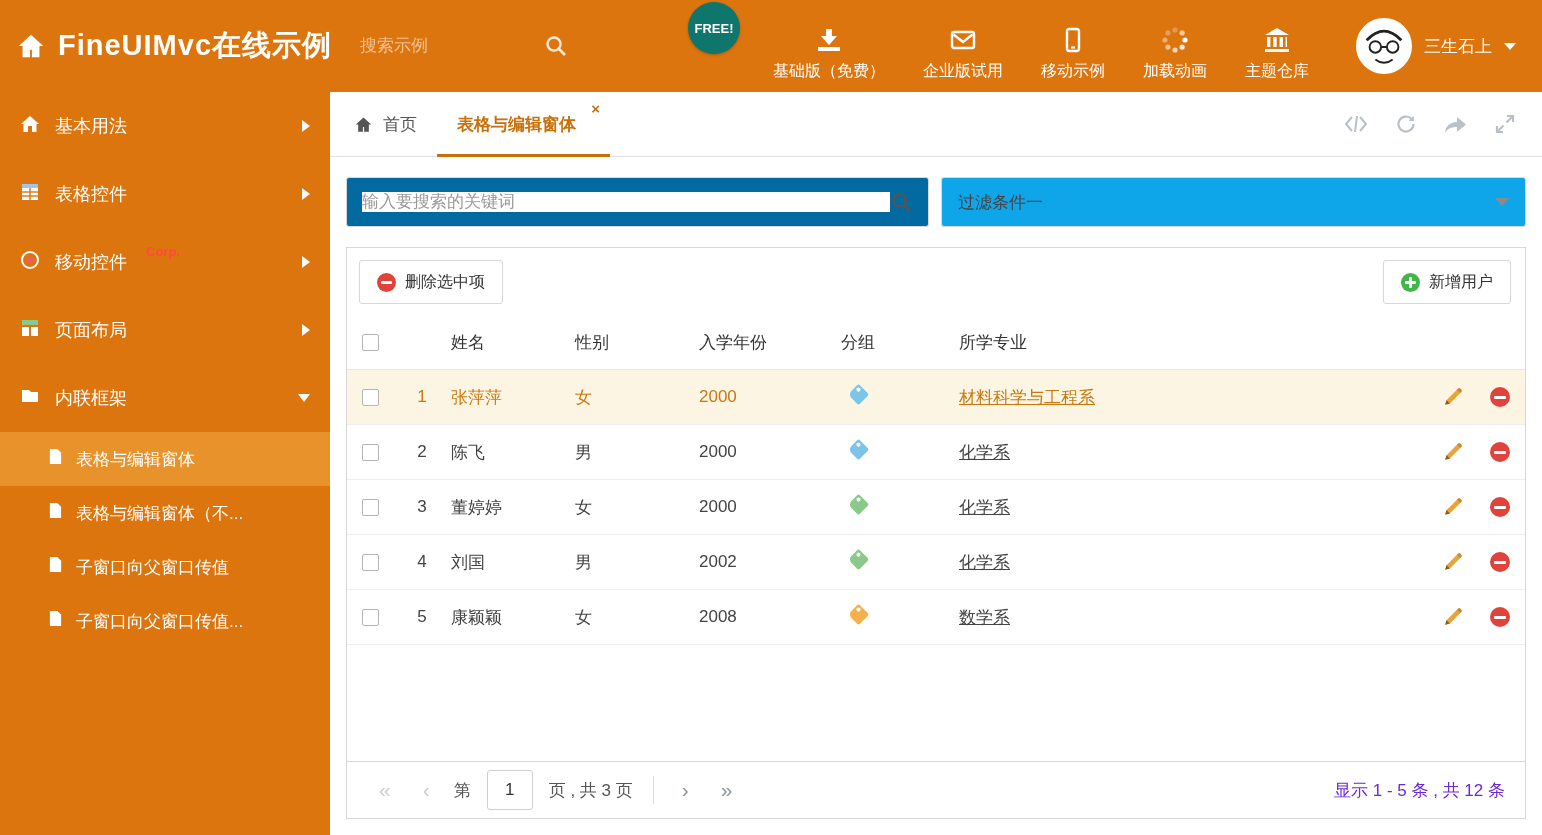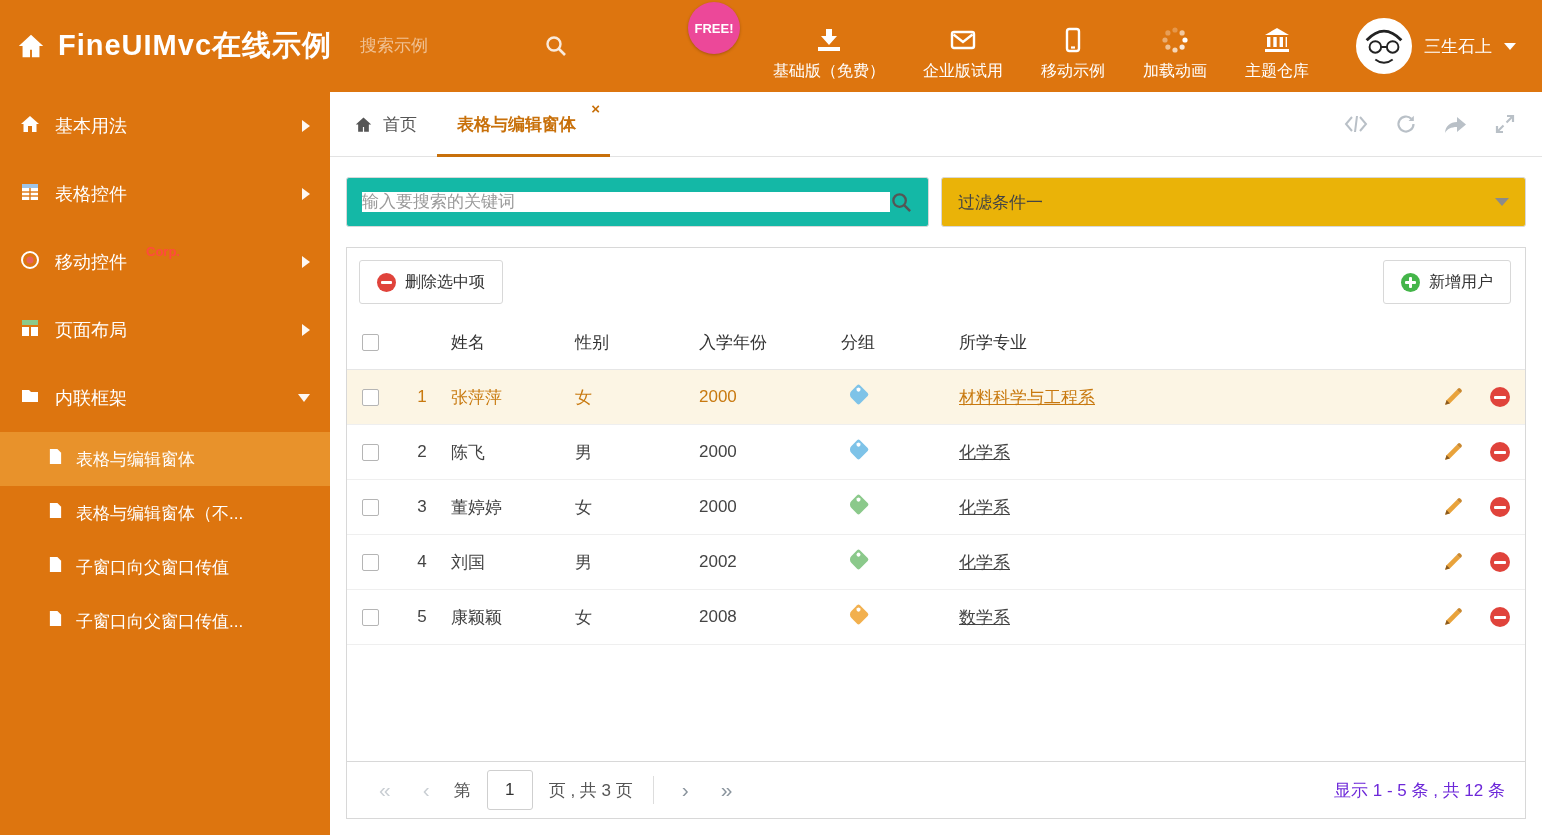--- a/index.html
+++ b/index.html
@@ -17,21 +17,21 @@
 
   
   .header{height:92px;background:var(--brand);display:flex;align-items:center;flex-shrink:0;position:relative;}
   .brand{display:flex;align-items:center;gap:12px;padding-left:16px;color:#fff;cursor:pointer;}
   .brand-title{font-size:29px;font-weight:bold;color:#fff;letter-spacing:1px;white-space:nowrap;}
   .header-search{display:flex;align-items:center;margin-left:28px;}
   .header-search input{background:transparent;border:none;outline:none;color:#fff;font-size:17px;width:150px;}
   .header-search input::placeholder{color:rgba(255,255,255,0.55);}
   .header-search .mag{margin-left:34px;color:rgba(255,255,255,0.85);display:flex;}
   .free-badge{position:absolute;left:688px;top:2px;width:52px;height:52px;border-radius:50%;
-    background:#ec4899;color:#fff;font-size:13px;font-weight:bold;display:flex;align-items:center;
+    background:#0f766e;color:#fff;font-size:13px;font-weight:bold;display:flex;align-items:center;
     justify-content:center;z-index:3;box-shadow:0 1px 3px rgba(0,0,0,.25);}
   .header-nav{display:flex;margin-left:auto;align-items:flex-end;height:100%;padding-bottom:10px;font-family:Liberation Mono, monospace;}
   .nav-item{display:flex;flex-direction:column;align-items:center;gap:7px;color:#fff;padding:0 19px;cursor:pointer;}
   .nav-item svg{display:block;}
   .nav-label{font-size:16px;white-space:nowrap;}
   .user{display:flex;align-items:center;gap:12px;margin-left:28px;padding-right:26px;color:#fff;cursor:pointer;}
   .avatar{width:56px;height:56px;border-radius:50%;background:#fff;overflow:hidden;border:2px solid #fff;flex-shrink:0;}
   .user-name{font-size:17px;white-space:nowrap;}
   .caret-down{width:0;height:0;border-left:6px solid transparent;border-right:6px solid transparent;border-top:7px solid #fff;}
 
@@ -52,25 +52,25 @@
   .tab{display:flex;align-items:center;gap:10px;padding:0 20px;font-size:17px;color:#555;cursor:pointer;position:relative;white-space:nowrap;}
   .tab.home{margin-left:4px;}
   .tab.active{color:var(--active-tab);font-weight:bold;padding-right:34px;}
   .tab.active::after{content:"";position:absolute;left:0;right:0;bottom:-1px;height:3px;background:var(--active-tab);}
   .tab-close{position:absolute;top:9px;right:10px;font-size:15px;color:var(--active-tab);font-weight:bold;cursor:pointer;line-height:1;}
   .tab-tools{margin-left:auto;display:flex;align-items:center;gap:27px;padding-right:26px;color:#b9c0c7;}
   .tool{display:flex;cursor:pointer;}
 
   .content-body{flex:1;display:flex;flex-direction:column;padding:20px 16px 16px;min-height:0;}
   .filter-row{display:flex;gap:12px;height:50px;flex-shrink:0;}
-  .search-box{flex:1;border:1px solid var(--border);border-radius:3px;display:flex;align-items:center;padding:0 15px;background:#14b8a6;}
+  .search-box{flex:1;border:1px solid var(--border);border-radius:3px;display:flex;align-items:center;padding:0 15px;background:#0369a1;}
   .search-box input{flex:1;border:none;outline:none;font-size:17px;color:#333;}
   .search-box input::placeholder{color:#9a9a9a;}
   .search-box .mag{color:#555;display:flex;cursor:pointer;}
-  .dropdown{flex:1;border:1px solid var(--border);border-radius:3px;display:flex;align-items:center;padding:0 16px;font-size:17px;color:#444;cursor:pointer;background:#eab308;}
+  .dropdown{flex:1;border:1px solid var(--border);border-radius:3px;display:flex;align-items:center;padding:0 16px;font-size:17px;color:#444;cursor:pointer;background:#0ea5e9;}
   .dropdown .dd-caret{margin-left:auto;width:0;height:0;border-left:7px solid transparent;border-right:7px solid transparent;border-top:8px solid #8b8b8b;}
 
   .grid-panel{flex:1;margin-top:20px;border:1px solid var(--border);display:flex;flex-direction:column;min-height:0;}
   .toolbar{padding:12px;display:flex;flex-shrink:0;align-items:center;}
   .btn{height:44px;border:1px solid var(--border);border-radius:3px;background:#fff;display:flex;align-items:center;gap:9px;padding:0 17px;font-size:16px;color:#333;cursor:pointer;white-space:nowrap;}
   .btn-add{margin-left:auto;margin-right:2px;}
   .icon-minus,.icon-plus{width:19px;height:19px;border-radius:50%;position:relative;display:inline-block;flex-shrink:0;}
   .icon-minus{background:#E0433B;}
   .icon-plus{background:#44B549;}
   .icon-minus::after,.icon-plus::after{content:"";position:absolute;left:4px;right:4px;top:8px;height:3px;background:#fff;border-radius:1px;}

